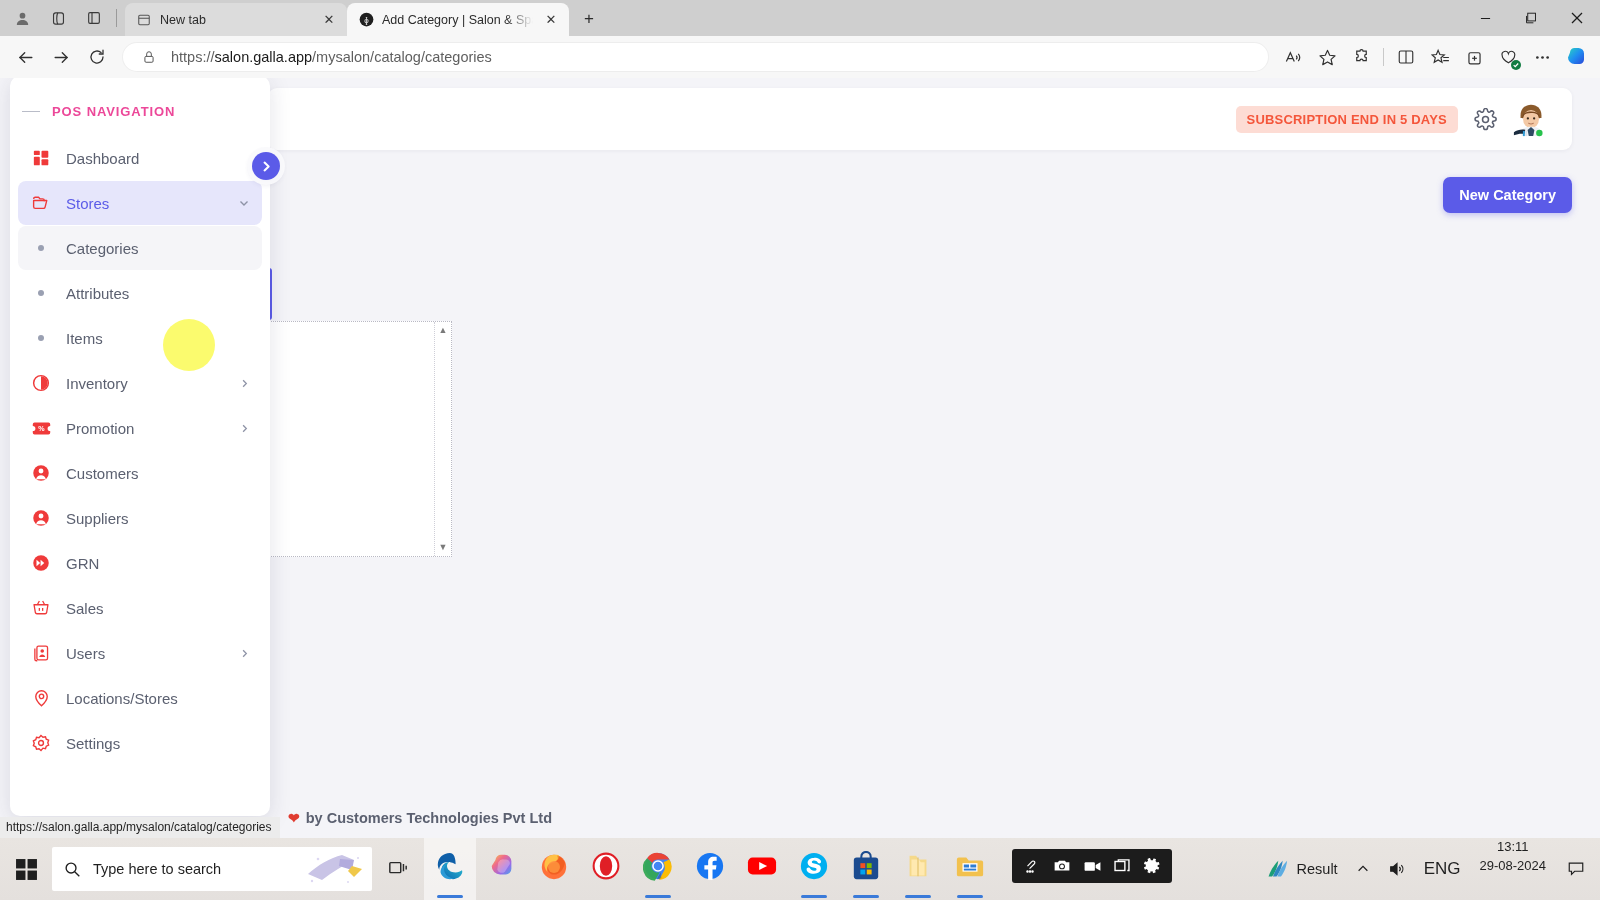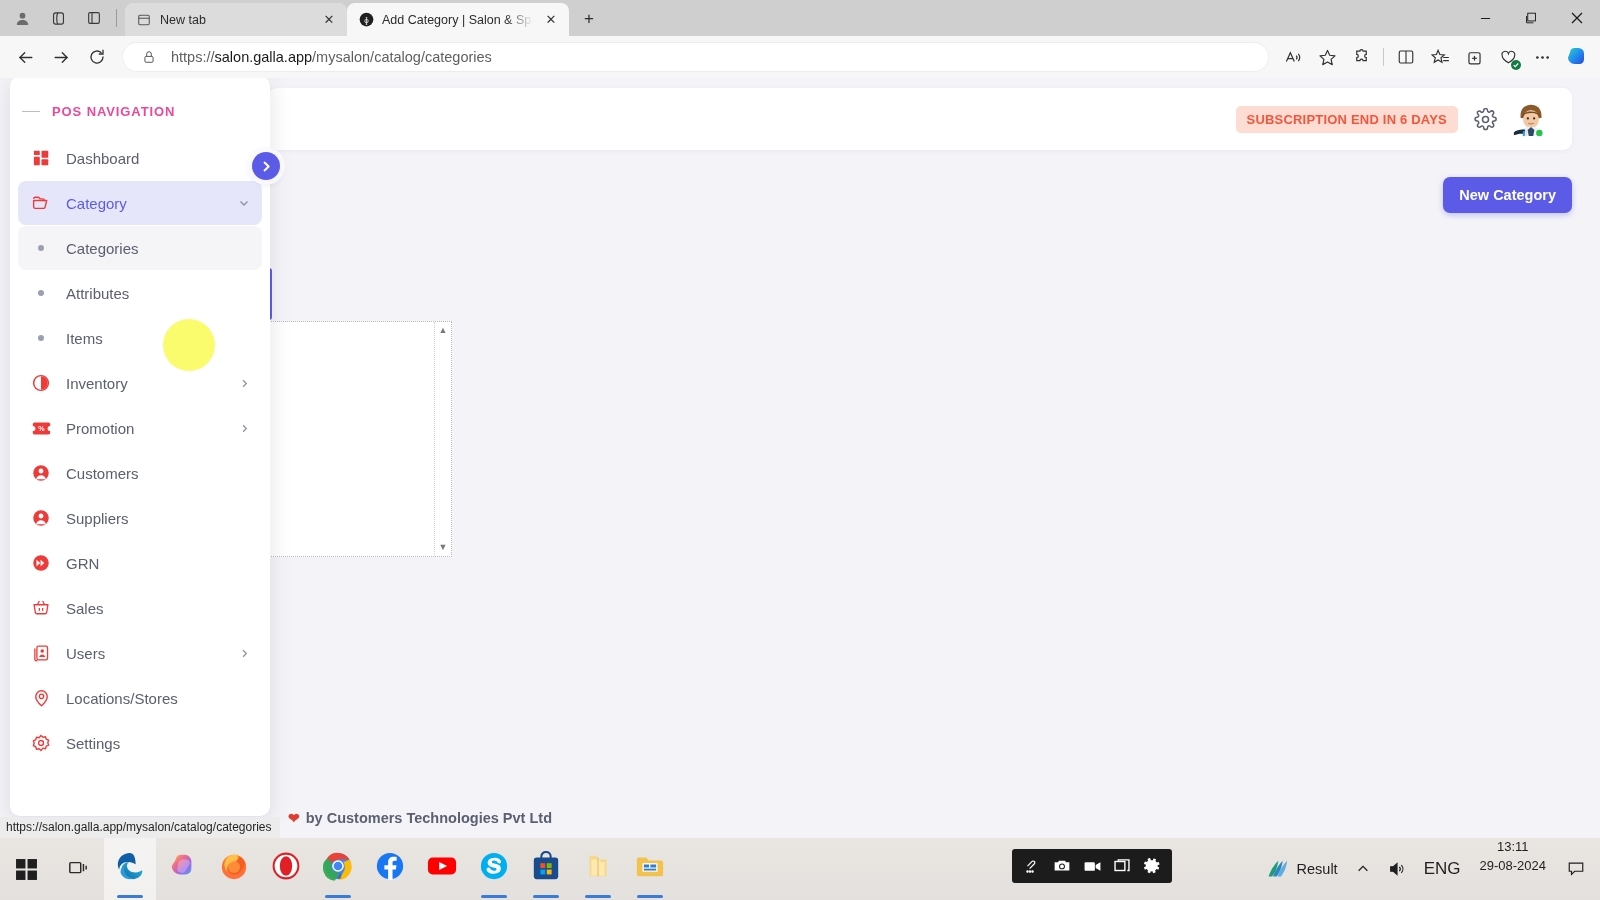--- a/index.html
+++ b/index.html
@@ -383,21 +383,21 @@
       </linearGradient>
         </defs>
       <path d="M6 7.5A4.5 4.5 0 0110.5 3h4A5.5 5.5 0 0120 8.5v6A4.5 4.5 0 0115.5 19h-5A6.5 6.5 0 014 12.5z" fill="url(#cpg)"></path>
     </svg>
   </div>
 </div>
 
 <div id="viewport">
 
   <div id="app-topbar">
-    <div id="subscription-badge">SUBSCRIPTION END IN 6 DAYS</div>
+    <div id="subscription-badge">SUBSCRIPTION END IN 5 DAYS</div>
     <div id="settings-gear">
       <svg width="23" height="23" viewBox="0 0 24 24" fill="none" stroke="#5b6070" stroke-width="1.6">
         <circle cx="12" cy="12" r="3.1"></circle>
         <path d="M19.4 14.5a1.6 1.6 0 00.3 1.8l.1.1a2 2 0 11-2.8 2.8l-.1-.1a1.6 1.6 0 00-1.8-.3 1.6 1.6 0 00-1 1.5v.2a2 2 0 01-4 0v-.1a1.6 1.6 0 00-1-1.5 1.6 1.6 0 00-1.8.3l-.1.1a2 2 0 11-2.8-2.8l.1-.1a1.6 1.6 0 00.3-1.8 1.6 1.6 0 00-1.5-1h-.2a2 2 0 010-4h.1a1.6 1.6 0 001.5-1 1.6 1.6 0 00-.3-1.8l-.1-.1a2 2 0 112.8-2.8l.1.1a1.6 1.6 0 001.8.3h.1a1.6 1.6 0 001-1.5v-.2a2 2 0 014 0v.1a1.6 1.6 0 001 1.5 1.6 1.6 0 001.8-.3l.1-.1a2 2 0 112.8 2.8l-.1.1a1.6 1.6 0 00-.3 1.8v.1a1.6 1.6 0 001.5 1h.2a2 2 0 010 4h-.1a1.6 1.6 0 00-1.5 1z"></path>
       </svg>
     </div>
     <div id="avatar">
       <svg width="38" height="38" viewBox="0 0 40 40">
         <path d="M9 16c0-6.6 4.6-11 11-11s11 4.4 11 11v3H9z" fill="#8a5a2b"></path>
         <ellipse cx="20" cy="20" rx="8.4" ry="9.6" fill="#f3c9a5"></ellipse>
@@ -449,21 +449,21 @@
       <span class="lbl">Dashboard</span>
     </div>
 
     <div class="nav-item active">
       <span class="ico">
         <svg width="18" height="18" viewBox="0 0 22 22" fill="none" stroke="#ef3a3a" stroke-width="1.7" stroke-linejoin="round">
             <path d="M2 6a2 2 0 012-2h4l2 2h3a2 2 0 012 2v1"></path>
             <path d="M2 8h16l-2 8a2 2 0 01-2 1.6H4A2 2 0 012 15.6z"></path>
           </svg>
       </span>
-      <span class="lbl">Category</span>
+      <span class="lbl">Stores</span>
       <span class="chev">
         <svg width="12" height="12" viewBox="0 0 12 12" fill="none" stroke="#8e93a6" stroke-width="1.4">
             <polyline points="2.5,4.5 6,8 9.5,4.5"></polyline>
           </svg>
       </span>
     </div>
 
     <div class="nav-item sub selected">
       <span class="dot">
           <i></i>
@@ -611,20 +611,36 @@
 <div id="taskbar">
   <div id="start-btn">
     <svg width="23" height="23" viewBox="0 0 22 22">
       <rect x="1" y="1" width="9" height="9" fill="#1f1f1f"></rect>
         <rect x="12" y="1" width="9" height="9" fill="#1f1f1f"></rect>
       <rect x="1" y="12" width="9" height="9" fill="#1f1f1f"></rect>
         <rect x="12" y="12" width="9" height="9" fill="#1f1f1f"></rect>
     </svg>
   </div>
 
+  <div id="taskbar-search">
+    <svg width="17" height="17" viewBox="0 0 20 20" fill="none" stroke="#1f1f1f" stroke-width="1.6">
+      <circle cx="8.3" cy="8.3" r="5.8"></circle>
+        <line x1="12.6" y1="12.6" x2="18" y2="18"></line>
+    </svg>
+    <span class="ph">Type here to search</span>
+    <svg width="60" height="34" viewBox="0 0 60 34" style="position:absolute;right:8px;top:5px">
+      <path d="M4 22c10-9 22-16 34-19l12 5c-10 5-22 12-32 20z" fill="#c9c4e6"></path>
+      <path d="M36 7l14 1-2 10-13-4z" fill="#b2abdd"></path>
+      <path d="M48 14l10 3-8 8-6-6z" fill="#f0c84a"></path>
+      <circle cx="14" cy="7" r="1.3" fill="#ddd8f2"></circle>
+        <circle cx="54" cy="6" r="1.1" fill="#ddd8f2"></circle>
+      <circle cx="8" cy="29" r="1.2" fill="#ddd8f2"></circle>
+        <circle cx="44" cy="30" r="1" fill="#ddd8f2"></circle>
+    </svg>
+  </div>
 
   <div id="taskview">
     <svg width="20" height="20" viewBox="0 0 22 22" fill="none" stroke="#2a2a2a" stroke-width="1.6">
       <rect x="2" y="4" width="12" height="11" rx="1"></rect>
         <line x1="17" y1="5.5" x2="17" y2="13.5"></line>
         <line x1="20" y1="7.5" x2="20" y2="11.5"></line>
     </svg>
   </div>
 
   <div id="pinned">

